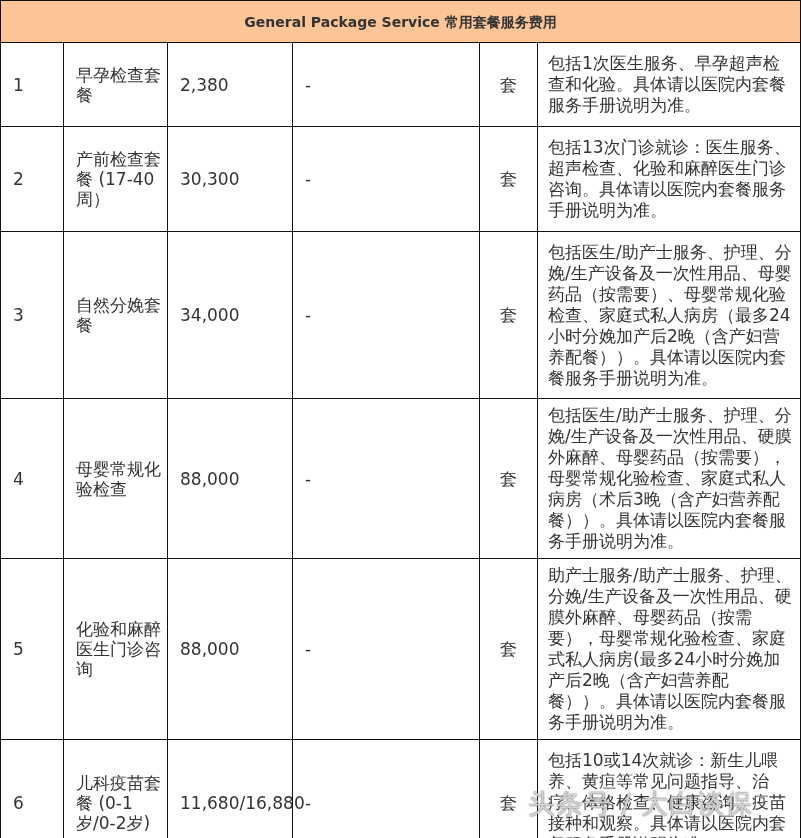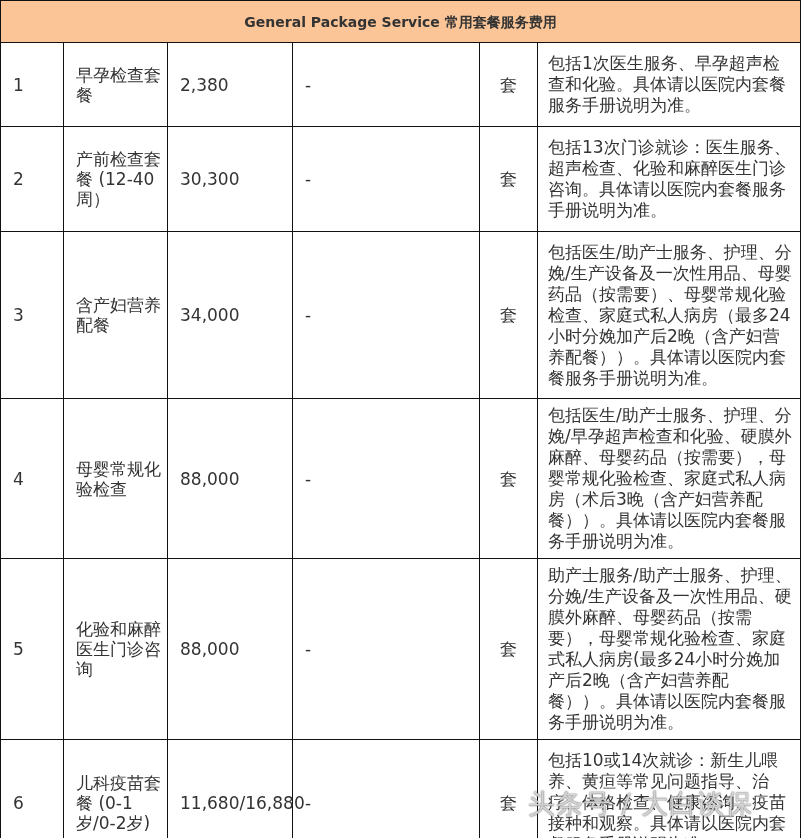--- a/index.html
+++ b/index.html
@@ -84,41 +84,41 @@
     <tr style="height:84px">
       <td class="num">1</td>
       <td class="name">早孕检查套餐</td>
       <td class="price">2,380</td>
       <td class="dash">-</td>
       <td class="unit">套</td>
       <td class="desc">包括1次医生服务、早孕超声检查和化验。具体请以医院内套餐服务手册说明为准。</td>
     </tr>
     <tr style="height:105px">
       <td class="num">2</td>
-      <td class="name">产前检查套餐 (12-40周）</td>
+      <td class="name">产前检查套餐 (17-40周）</td>
       <td class="price">30,300</td>
       <td class="dash">-</td>
       <td class="unit">套</td>
       <td class="desc">包括13次门诊就诊：医生服务、超声检查、化验和麻醉医生门诊咨询。具体请以医院内套餐服务手册说明为准。</td>
     </tr>
     <tr style="height:167px">
       <td class="num">3</td>
-      <td class="name">含产妇营养配餐</td>
+      <td class="name">自然分娩套餐</td>
       <td class="price">34,000</td>
       <td class="dash">-</td>
       <td class="unit">套</td>
       <td class="desc">包括医生/助产士服务、护理、分娩/生产设备及一次性用品、母婴药品（按需要）、母婴常规化验检查、家庭式私人病房（最多24小时分娩加产后2晚（含产妇营养配餐））。具体请以医院内套餐服务手册说明为准。</td>
     </tr>
     <tr style="height:148px">
       <td class="num">4</td>
       <td class="name">母婴常规化验检查</td>
       <td class="price">88,000</td>
       <td class="dash">-</td>
       <td class="unit">套</td>
-      <td class="desc">包括医生/助产士服务、护理、分娩/早孕超声检查和化验、硬膜外麻醉、母婴药品（按需要），母婴常规化验检查、家庭式私人病房（术后3晚（含产妇营养配餐））。具体请以医院内套餐服务手册说明为准。</td>
+      <td class="desc">包括医生/助产士服务、护理、分娩/生产设备及一次性用品、硬膜外麻醉、母婴药品（按需要），母婴常规化验检查、家庭式私人病房（术后3晚（含产妇营养配餐））。具体请以医院内套餐服务手册说明为准。</td>
     </tr>
     <tr style="height:168px">
       <td class="num">5</td>
       <td class="name">化验和麻醉医生门诊咨询</td>
       <td class="price">88,000</td>
       <td class="dash">-</td>
       <td class="unit">套</td>
       <td class="desc">助产士服务/助产士服务、护理、分娩/生产设备及一次性用品、硬膜外麻醉、母婴药品（按需要），母婴常规化验检查、家庭式私人病房(最多24小时分娩加产后2晚（含产妇营养配餐））。具体请以医院内套餐服务手册说明为准。</td>
     </tr>
     <tr style="height:126px">

